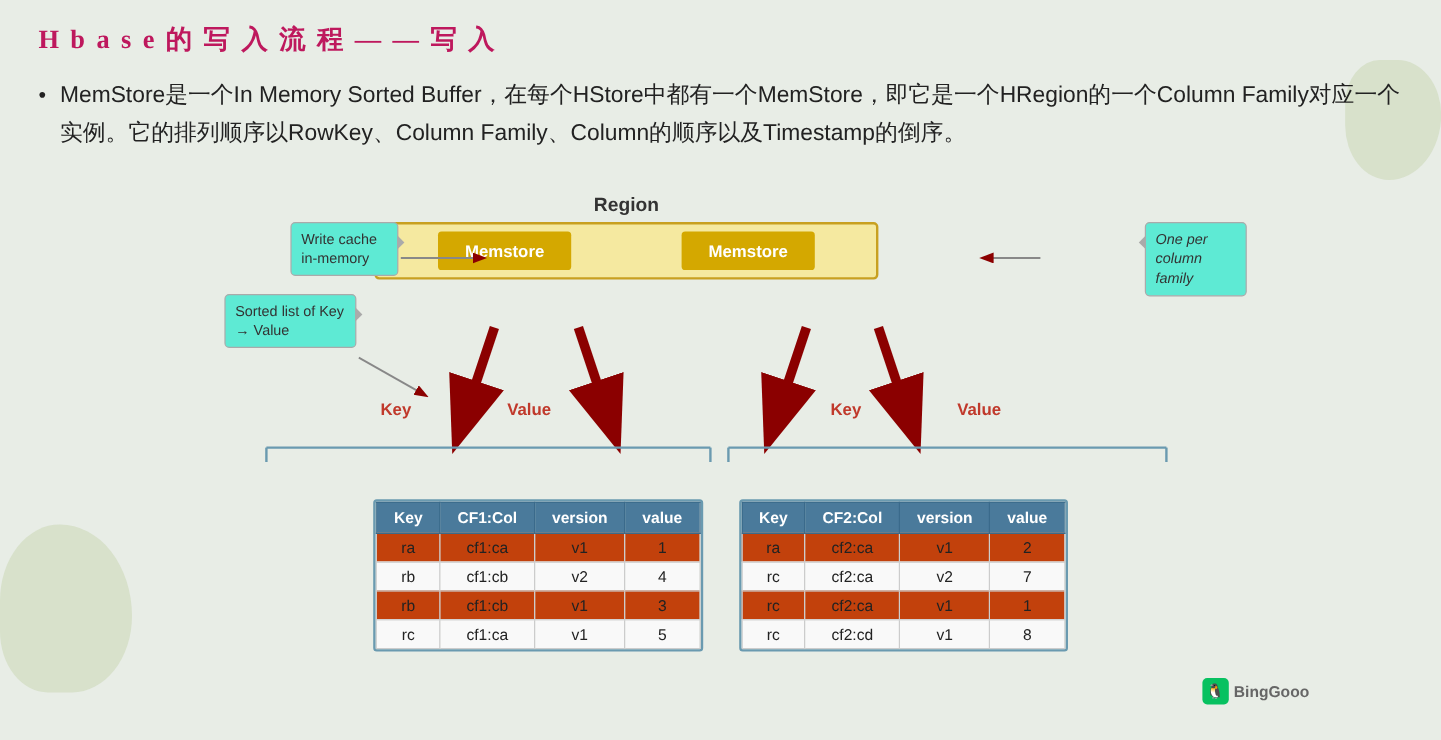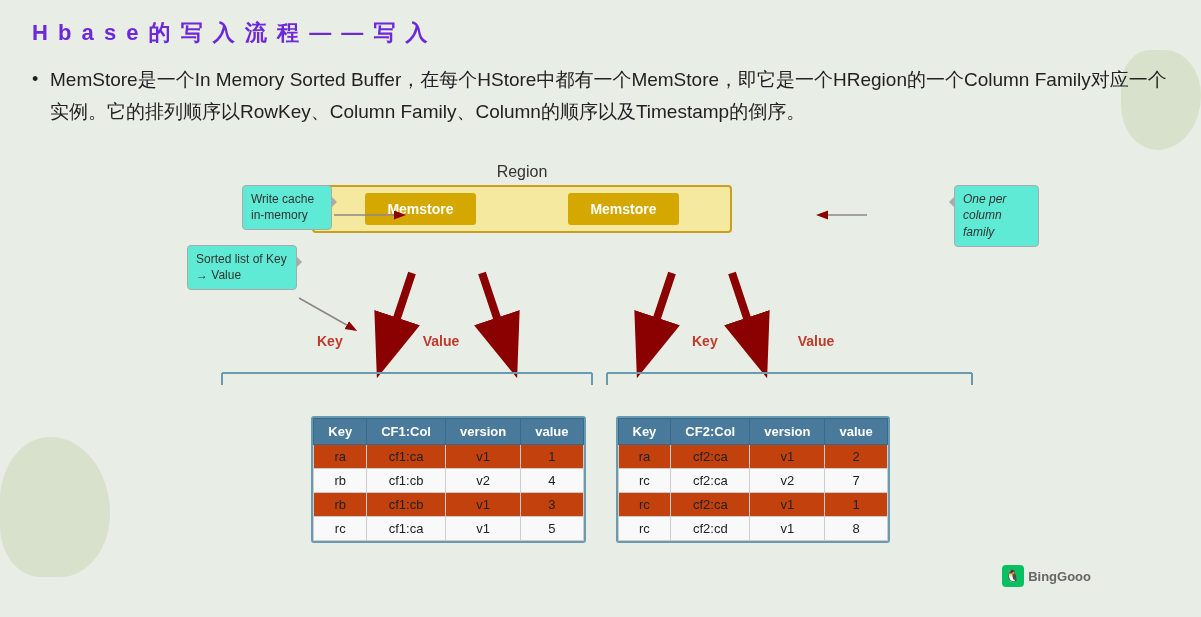--- a/index.html
+++ b/index.html
@@ -40,23 +40,24 @@
     }
 
     .content {
       position: relative;
       z-index: 1;
     }
 
     .page-title {
       font-size: 22px;
       font-weight: bold;
-      color: #6d28d9;
+      color: #be185d;
       letter-spacing: 2px;
       margin-bottom: 16px;
+      font-family: Liberation Serif, serif;
     }
 
     .bullet-text {
       font-size: 19px;
       color: #222;
       line-height: 1.7;
       margin-bottom: 34px;
       padding-left: 18px;
       position: relative;
     }
@@ -76,21 +77,21 @@
 
     
     .region-container {
       position: absolute;
       left: 280px;
       top: 0;
       width: 420px;
     }
     .region-label {
       text-align: center;
-      font-weight: normal;
+      font-weight: bold;
       font-size: 16px;
       color: #333;
       margin-bottom: 4px;
     }
     .region-box {
       background: #f5e9a0;
       border: 2px solid #c8a020;
       border-radius: 4px;
       display: flex;
       justify-content: space-around;

